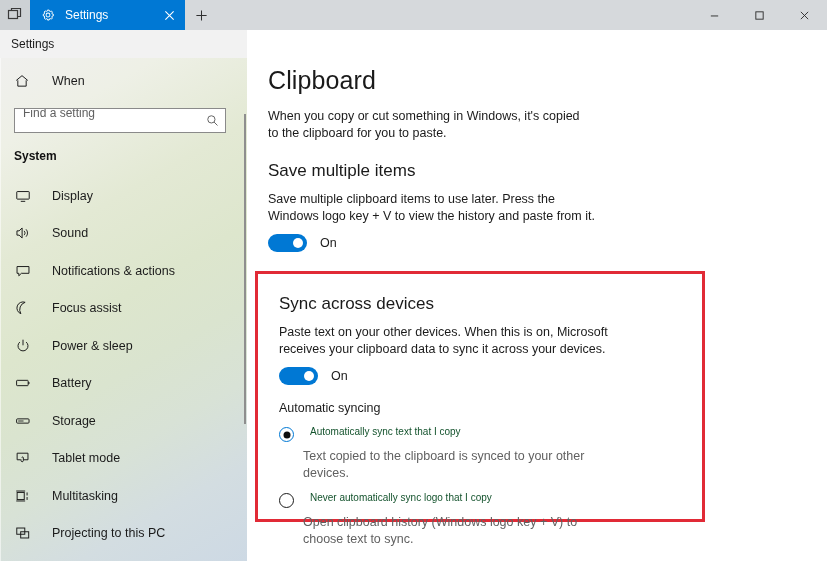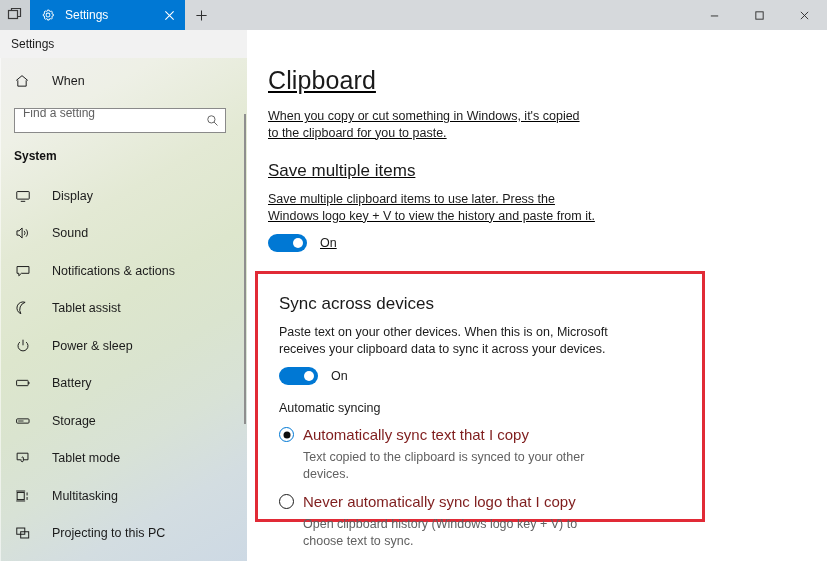--- a/index.html
+++ b/index.html
@@ -149,21 +149,20 @@
     width: 2px; height: 310px;
     background: #8e8e8e;
   }
 
   
   .content {
     position: absolute; left: 247px; top: 30px;
     width: 580px; height: 531px;
     background: #ffffff;
     overflow: hidden;
-    text-decoration: underline;
   }
   .page-title {
     font-size: 25px; font-weight: normal; color: #1a1a1a;
     padding: 36px 0 0 21px;
     letter-spacing: 0.1px;
   }
   .page-desc {
     font-size: 12.5px; color: #1b1b1b;
     padding: 13px 0 0 21px;
     width: 345px; line-height: 16.5px;
@@ -223,21 +222,21 @@
   }
   .radio.checked { border-color: #0078d4; }
   .radio.checked::after {
     content: "";
     position: absolute; left: 50%; top: 50%;
     transform: translate(-50%, -50%);
     width: 7px; height: 7px;
     border-radius: 50%;
     background: #0d0d0d;
   }
-  .radio-label { font-size: 15px; color: #7f1d1d; margin-left: 9px; }
+  .radio-label { font-size: 10px; color: #14532d; margin-left: 16px; }
   .radio-sub {
     font-size: 12.5px; color: #616161;
     padding: 6px 0 0 45px;
     width: 340px; line-height: 16.5px;
   }
   .privacy {
     position: absolute; left: 21px; top: 530px;
     font-size: 12.5px; color: #0067b8;
     text-decoration: none;
   }
@@ -356,21 +355,21 @@
         </div>
         <div class="lbl">Notifications &amp; actions</div>
       </div>
 
       <div class="navitem">
         <div class="ico">
           <svg viewBox="0 0 18 18" width="16" height="16">
             <path d="M11.4 2.6 A6.8 6.8 0 1 0 6.6 15.4 A8.6 8.6 0 0 1 11.4 2.6 Z" fill="none" stroke="#1b1b1b" stroke-width="1.1"></path>
           </svg>
         </div>
-        <div class="lbl">Tablet assist</div>
+        <div class="lbl">Focus assist</div>
       </div>
 
       <div class="navitem">
         <div class="ico">
           <svg viewBox="0 0 18 18" width="16" height="16">
             <path d="M5.4 4.6 A5.6 5.6 0 1 0 12.6 4.6" fill="none" stroke="#1b1b1b" stroke-width="1.1"></path>
             <path d="M9 1.9 V8.2" stroke="#1b1b1b" stroke-width="1.1"></path>
           </svg>
         </div>
         <div class="lbl">Power &amp; sleep</div>

